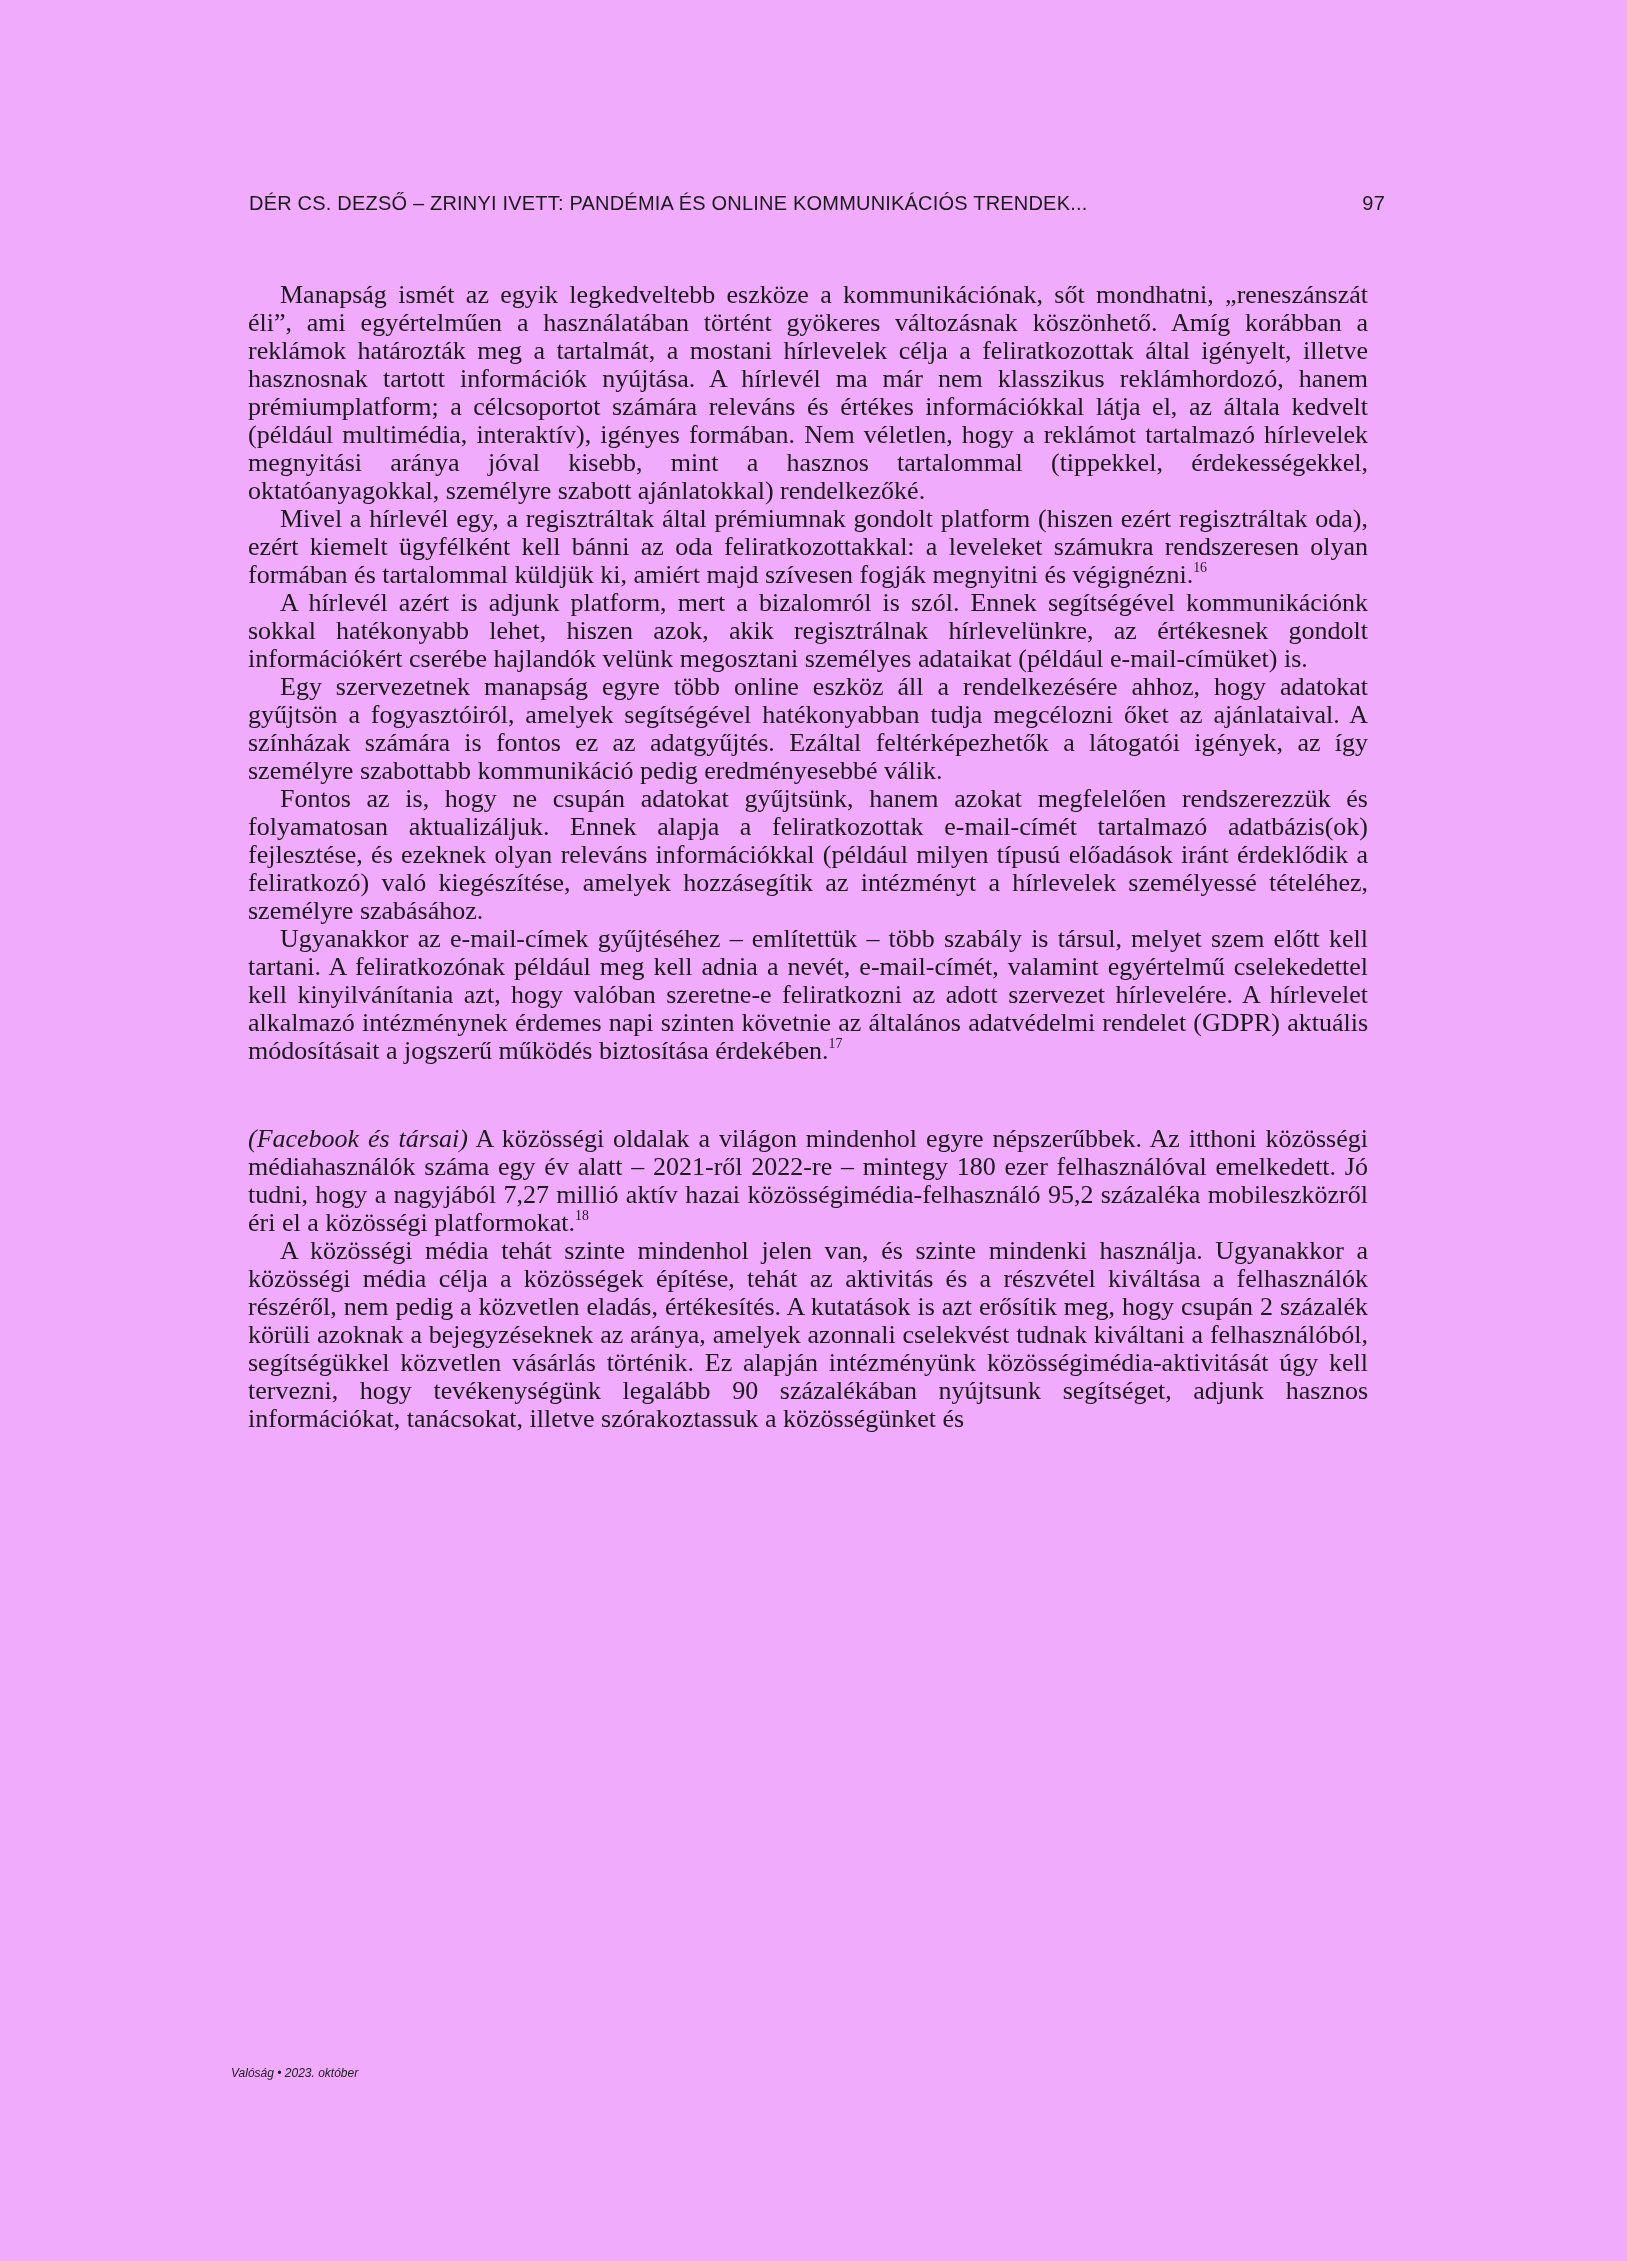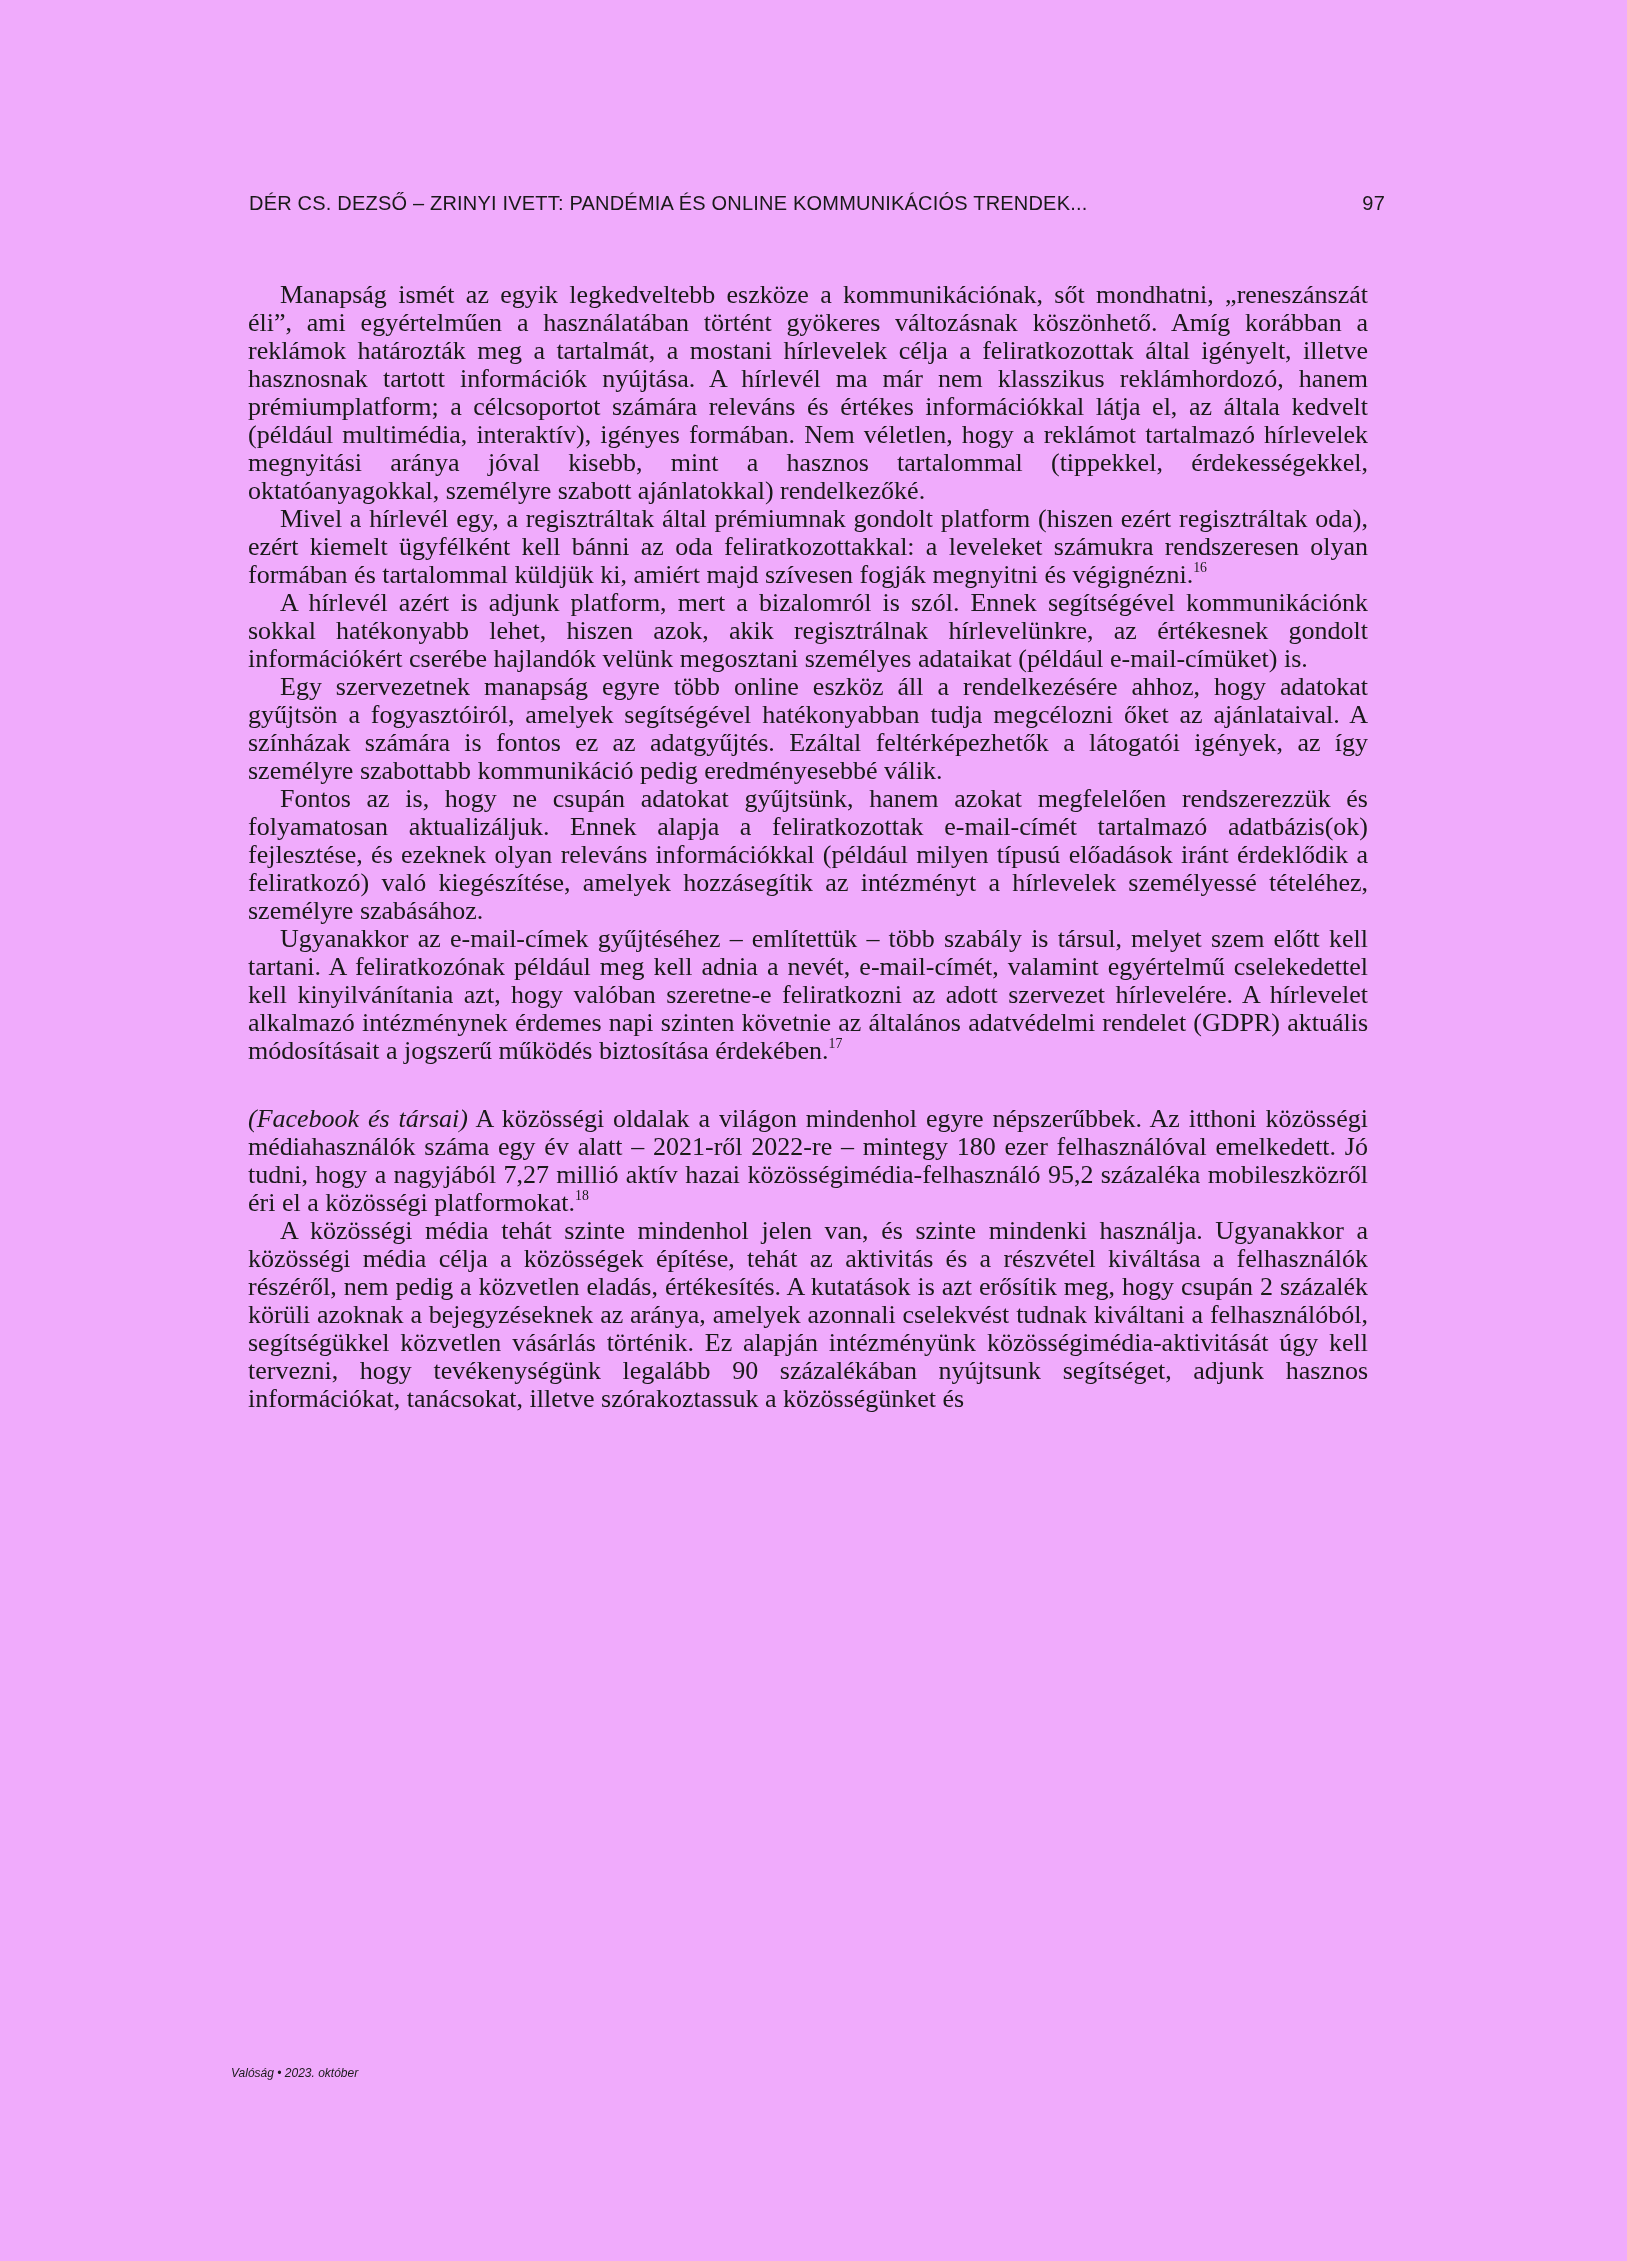--- a/index.html
+++ b/index.html
@@ -59,21 +59,21 @@
       hyphens: manual;
     }
     .body-text p {
       margin: 0;
       text-indent: 32px;
     }
     .body-text p.no-indent {
       text-indent: 0;
     }
     .body-text p.section-start {
-      margin-top: 40px;
+      margin-top: 60px;
     }
     .body-text sup {
       font-size: 13.8px;
       line-height: 0;
       vertical-align: 10.7px;
     }
     .body-text .run-in {
       font-style: italic;
     }
     .running-footer {

